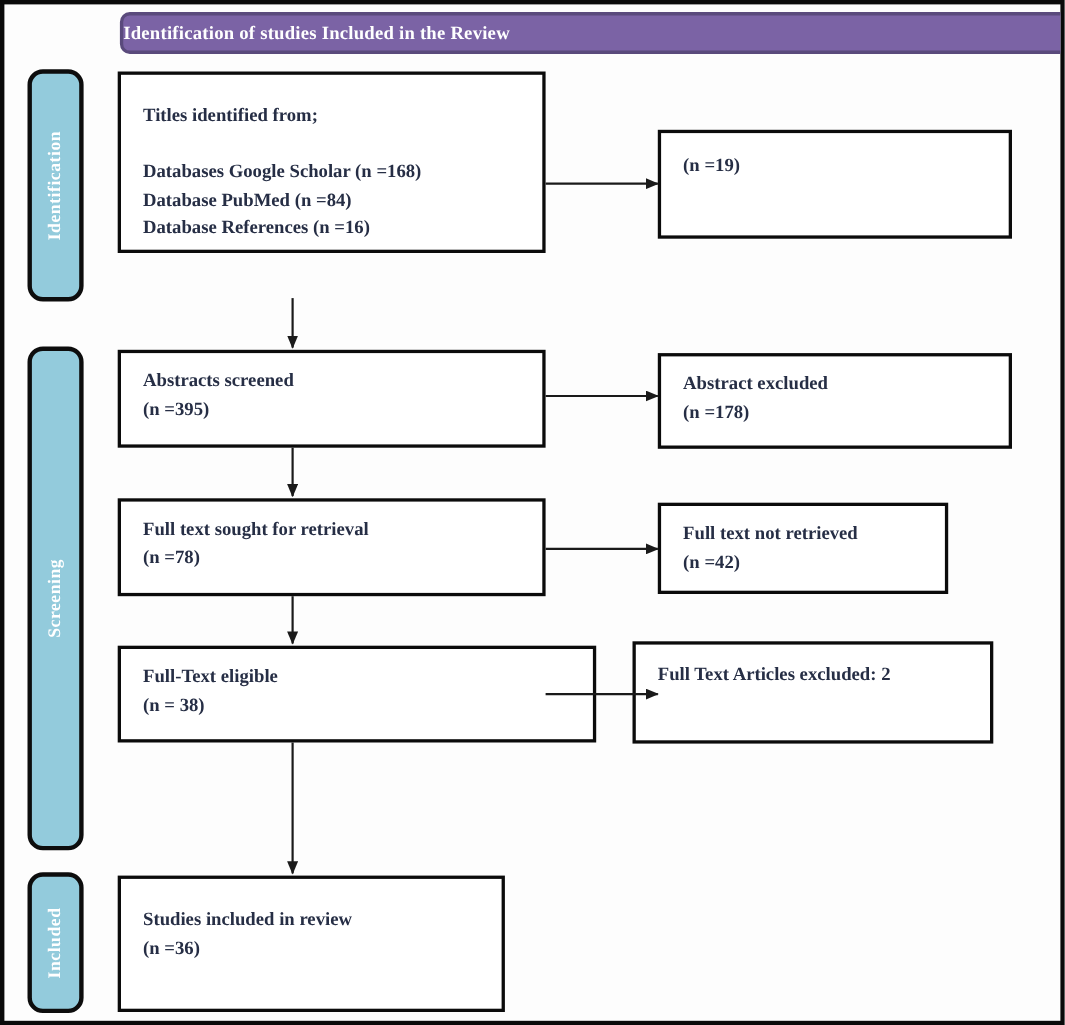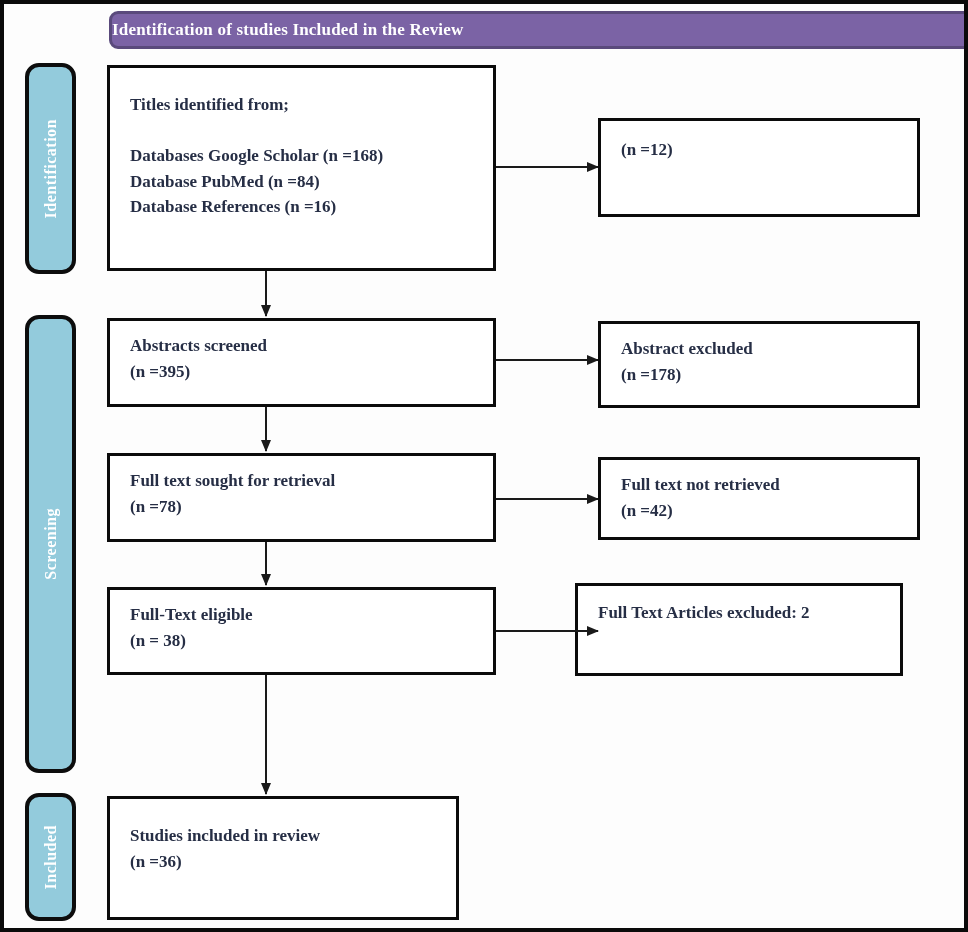--- a/index.html
+++ b/index.html
@@ -44,58 +44,58 @@
   <div class="stagebar" style="top:59px;height:211px;">
     <span class="vtext">Identification</span>
   </div>
   <div class="stagebar" style="top:311px;height:458px;">
     <span class="vtext">Screening</span>
   </div>
   <div class="stagebar" style="top:789px;height:128px;">
     <span class="vtext">Included</span>
   </div>
 
-  <div class="box" style="left:103px;top:61px;width:389px;height:206px;padding-top:24px;">
+  <div class="box" style="left:103px;top:61px;width:389px;height:165px;padding-top:24px;">
     <span class="line">Titles identified from;</span>
     <span class="line"></span>
     <span class="line">Databases Google Scholar (n =168)</span>
     <span class="line">Database PubMed (n =84)</span>
     <span class="line">Database References (n =16)</span>
   </div>
 
   <div class="box" style="left:103px;top:314px;width:389px;height:89px;">
     <span class="line">Abstracts screened</span>
     <span class="line">(n =395)</span>
   </div>
 
   <div class="box" style="left:103px;top:449px;width:389px;height:89px;">
     <span class="line">Full text sought for retrieval</span>
     <span class="line">(n =78)</span>
   </div>
 
-  <div class="box" style="left:103px;top:583px;width:389px;height:88px;">
+  <div class="box" style="left:103px;top:583px;width:435px;height:88px;">
     <span class="line">Full-Text eligible</span>
     <span class="line">(n = 38)</span>
   </div>
 
   <div class="box" style="left:103px;top:792px;width:352px;height:124px;padding-top:24px;">
     <span class="line">Studies included in review</span>
     <span class="line">(n =36)</span>
   </div>
 
   <div class="box" style="left:594px;top:114px;width:322px;height:99px;padding-top:16px;">
-    <span class="line">(n =12)</span>
+    <span class="line">(n =19)</span>
   </div>
 
   <div class="box" style="left:594px;top:317px;width:322px;height:87px;">
     <span class="line">Abstract excluded</span>
     <span class="line">(n =178)</span>
   </div>
 
-  <div class="box" style="left:594px;top:453px;width:322px;height:83px;">
+  <div class="box" style="left:594px;top:453px;width:264px;height:83px;">
     <span class="line">Full text not retrieved</span>
     <span class="line">(n =42)</span>
   </div>
 
   <div class="box" style="left:571px;top:579px;width:328px;height:93px;padding-top:14px;">
     <span class="line">Full Text Articles excluded: 2</span>
   </div>
 
   <svg id="arrows" width="968" height="932" viewBox="0 0 968 932">
     <defs>

